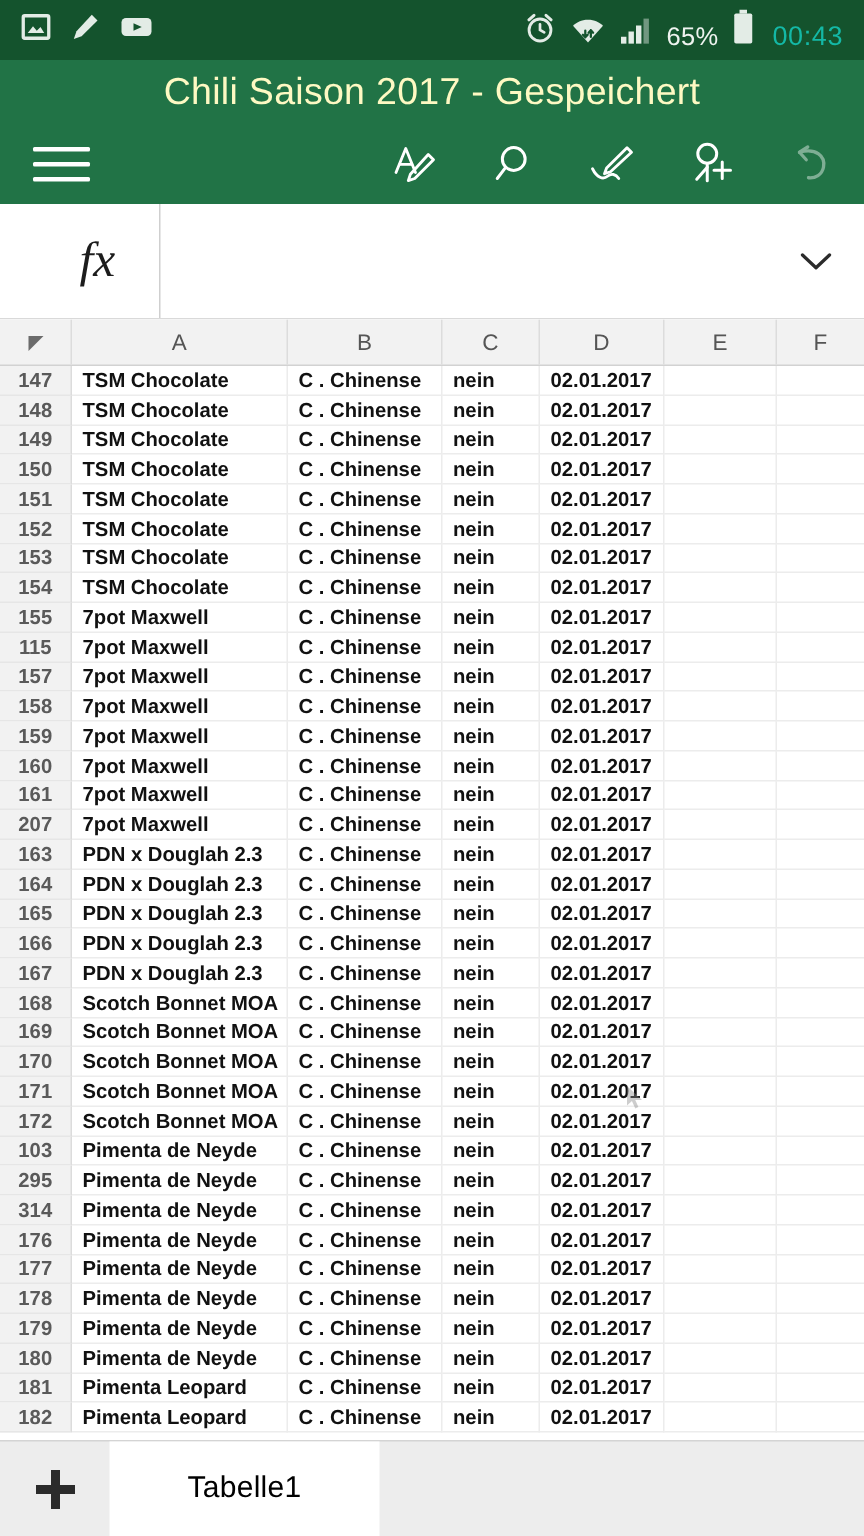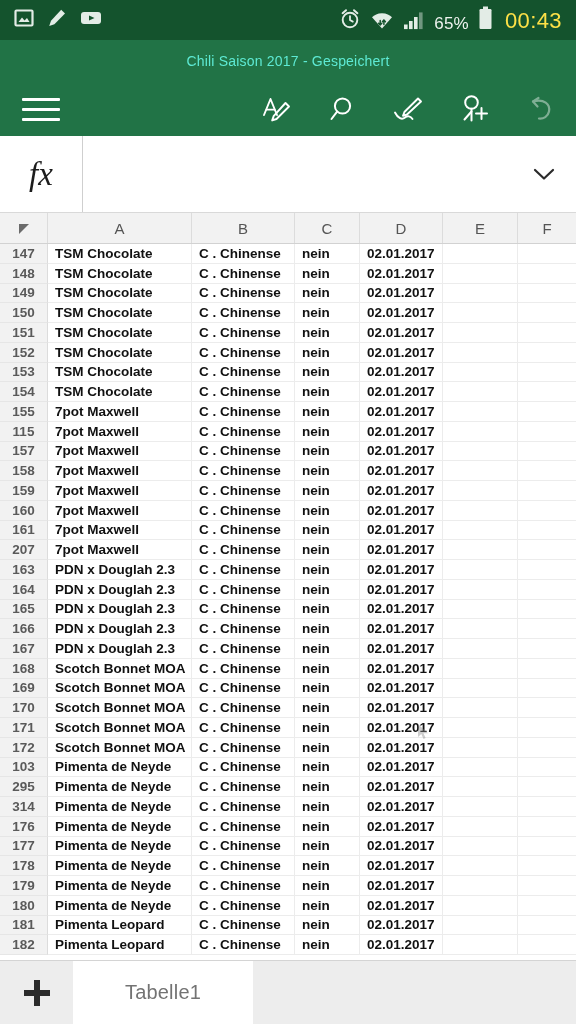--- a/index.html
+++ b/index.html
@@ -14,43 +14,43 @@
   
   .statusbar {
     height:40px; background:#14532d; flex:0 0 40px;
     display:flex; align-items:center; padding:0 14px;
     color:#e3ece6;
   }
   .sb-left { display:flex; align-items:center; gap:13px; }
   .sb-right { margin-left:auto; display:flex; align-items:flex-end; gap:9px; }
   .sb-ico { display:block; }
   .batt-pct { font-size:17px; letter-spacing:.2px; color:#eef3ef; }
-  .clock { font-size:22px; color:#fde047; letter-spacing:.4px; margin-left:3px; }
+  .clock { font-size:18px; color:#14b8a6; letter-spacing:.4px; margin-left:3px; }
 
   
   .titlebar {
     background:#217346; flex:0 0 96px;
     display:flex; flex-direction:column;
   }
   .doc-title {
     height:42px; display:flex; align-items:center; justify-content:center;
-    color:#5eead4; font-size:14px; letter-spacing:.2px;
+    color:#fef9c3; font-size:25px; letter-spacing:.2px;
   }
   .toolbar { flex:1; display:flex; align-items:center; padding:0 14px; }
   .hamburger { width:54px; height:46px; display:flex; flex-direction:column;
                justify-content:center; gap:7px; padding:0 8px; }
   .hamburger i { display:block; height:3px; background:#ffffff; border-radius:1px; }
   .tb-icons { margin-left:auto; display:flex; align-items:center; gap:26px; padding-right:2px; }
   .tb-btn { width:40px; height:44px; display:flex; align-items:center; justify-content:center; }
 
   
   .formulabar { flex:0 0 77px; background:#ffffff; display:flex; align-items:stretch;
                 border-bottom:1px solid #d9d9d9; }
   .fx-cell { width:83px; display:flex; align-items:center; justify-content:center;
-             border-right:1px solid #cfcfcf; }
+             border-right:1px solid #cfcfcf;margin-left:24px; }
   .fx-glyph { font-family:"Liberation Serif", serif; font-style:italic;
               font-size:33px; color:#1c1c1c; }
   .formula-input { flex:1; display:flex; align-items:center; padding:0 16px;
                    font-size:16px; color:#1c1c1c; }
   .fb-expand { width:64px; display:flex; align-items:center; justify-content:center; }
 
   
   .grid-wrap { flex:1; display:flex; flex-direction:column; overflow:hidden; background:#fff; }
   .colheader { display:flex; height:31px; background:#f2f2f2;
                border-bottom:1px solid #d2d2d2; }
@@ -77,21 +77,21 @@
 
   
   .sheetbar { flex:0 0 64px; background:#ededed; display:flex; align-items:stretch;
               border-top:1px solid #d4d4d4; }
   .add-sheet { width:73px; display:flex; align-items:center; justify-content:center; }
   .plus { position:relative; width:26px; height:26px; }
   .plus::before, .plus::after { content:""; position:absolute; background:#2b2b2b; }
   .plus::before { left:10px; top:0; width:6px; height:26px; }
   .plus::after  { top:10px; left:0; height:6px; width:26px; }
   .sheet-tab { width:180px; background:#ffffff; display:flex; align-items:center;
-               justify-content:center; font-size:20px; color:#737373; letter-spacing:.2px; }
+               justify-content:center; font-size:20px; color:#000000; letter-spacing:.2px; }
   .sheet-rest { flex:1; }
 
   
   .cursor-ghost { position:absolute; left:417px; top:723px; width:13px; height:18px;
                   opacity:.42; pointer-events:none; }
 </style>
 </head>
 <body>
 
 <div id="app">

